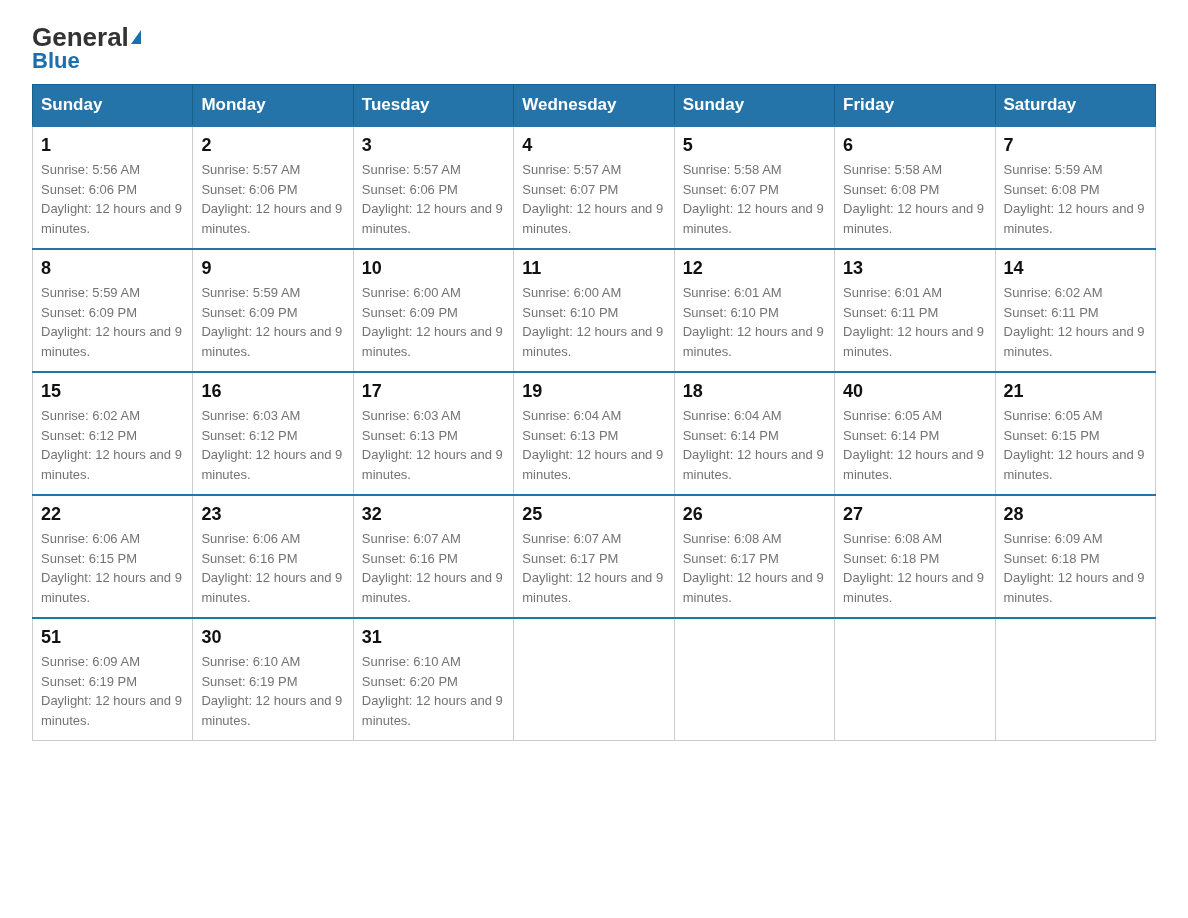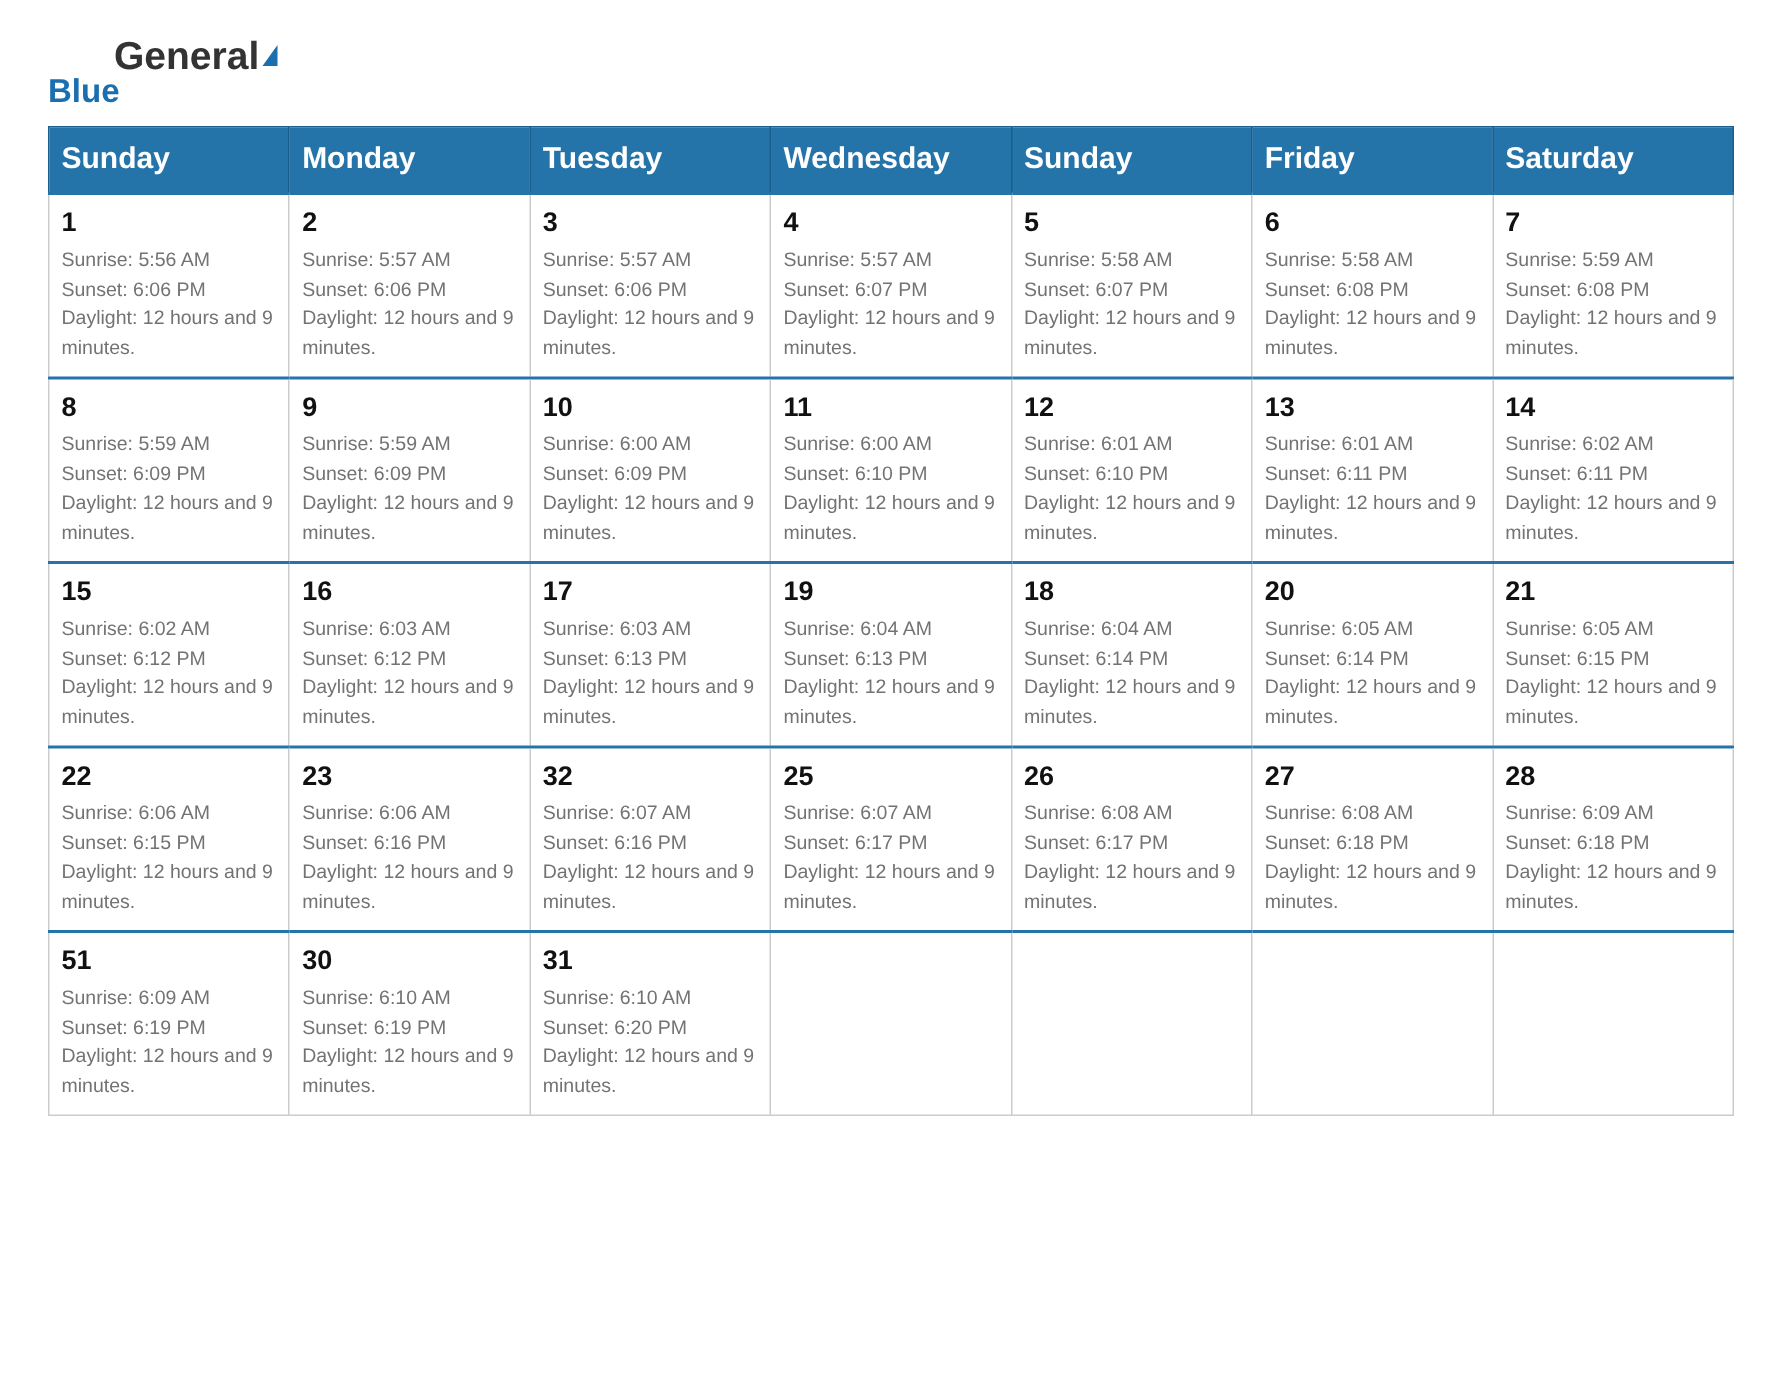--- a/index.html
+++ b/index.html
@@ -56,21 +56,21 @@
       color: #444;
     }
     .calendar-table {
       width: 100%;
       border-collapse: collapse;
       margin-top: 12px;
     }
     .calendar-table thead tr th {
       background-color: #2574a9;
       color: #fff;
-      font-size: 20px;
+      font-size: 17px;
       font-weight: bold;
       padding: 10px 8px;
       text-align: left;
       border: 1px solid #1a5f8a;
       margin-top: 20px;
     }
     .calendar-table tbody tr td {
       vertical-align: top;
       padding: 8px 8px 10px 8px;
       border: 1px solid #ccc;
@@ -98,21 +98,21 @@
     }
     tbody tr td:empty {
       background: #fff;
     }
   </style>
 </head>
 <body>
 
 <div class="header-row">
   <div class="logo">
-    <div style="display:flex;align-items:center;margin-left:44px;">
+    <div style="display:flex;align-items:center;">
       <span class="logo-general">General</span>
       <span class="logo-triangle"></span>
     </div>
     <span class="logo-blue">Blue</span>
   </div>
   <div class="title-block">
     <div class="month-title"></div>
     <div class="location"></div>
   </div>
 </div>
@@ -205,21 +205,21 @@
         </td>
         <td>
           <span class="day-number">19</span>
           <span class="day-info">Sunrise: 6:04 AM<br>Sunset: 6:13 PM<br>Daylight: 12 hours and 9 minutes.</span>
         </td>
         <td>
           <span class="day-number">18</span>
           <span class="day-info">Sunrise: 6:04 AM<br>Sunset: 6:14 PM<br>Daylight: 12 hours and 9 minutes.</span>
         </td>
         <td>
-          <span class="day-number">20</span>
+          <span class="day-number">40</span>
           <span class="day-info">Sunrise: 6:05 AM<br>Sunset: 6:14 PM<br>Daylight: 12 hours and 9 minutes.</span>
         </td>
         <td>
           <span class="day-number">21</span>
           <span class="day-info">Sunrise: 6:05 AM<br>Sunset: 6:15 PM<br>Daylight: 12 hours and 9 minutes.</span>
         </td>
       </tr>
       <tr>
         <td>
           <span class="day-number">22</span>

